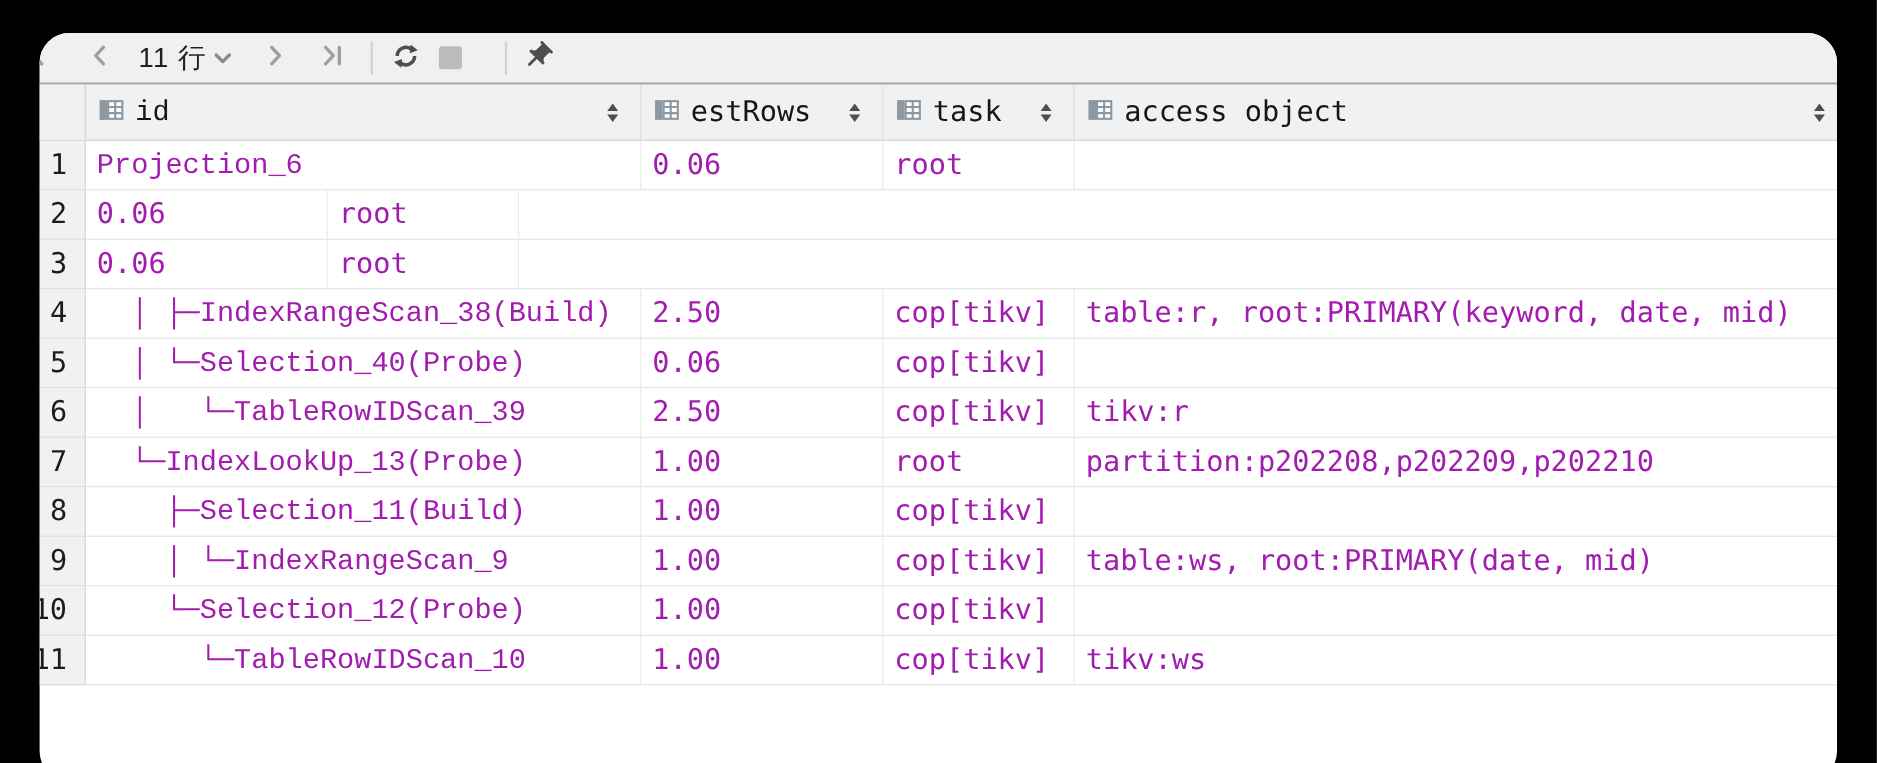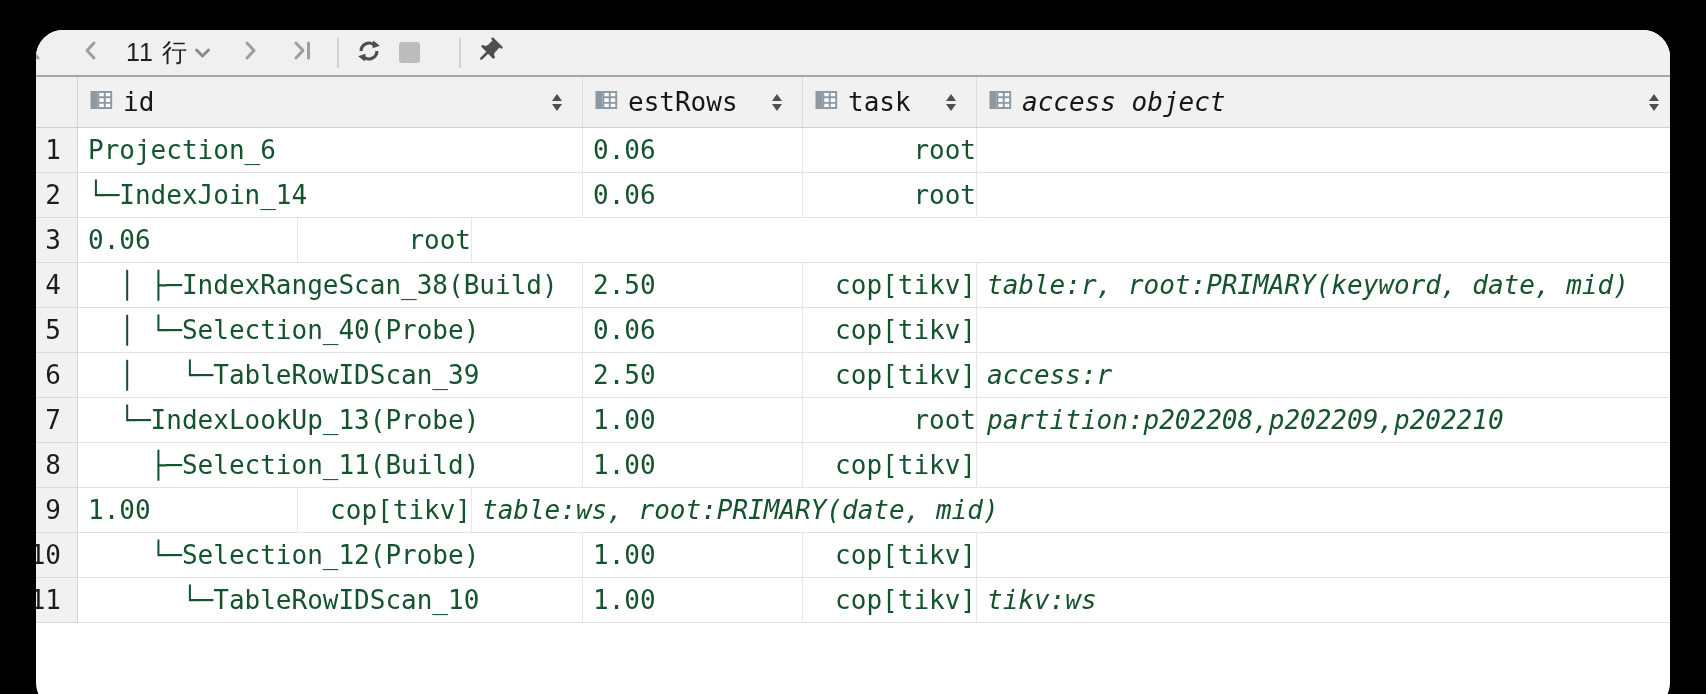--- a/index.html
+++ b/index.html
@@ -43,38 +43,38 @@
     display:flex; align-items:center; padding-left:11px;
     border-right:1px solid #dcdcdc; overflow:hidden;
   }
   .h-cell:last-child { border-right:none; }
   .h-label { margin-left:10px; font-size:26px; color:#161616; white-space:pre; }
   .sort-widget { margin-left:auto; margin-right:20px; display:flex; flex-direction:column; align-items:center; }
   .w-acc .sort-widget { margin-right:11px; }
   .tri-up { width:0; height:0; border-left:5.5px solid transparent; border-right:5.5px solid transparent; border-bottom:7px solid #4f4f4f; }
   .tri-down { width:0; height:0; margin-top:3px; border-left:5.5px solid transparent; border-right:5.5px solid transparent; border-top:7px solid #4f4f4f; }
 
-  .w-id   { width:505px; }
+  .w-id   { width:505px;font-family:Liberation Mono, monospace; }
   .w-est  { width:220px;align-items:center; }
-  .w-task { width:174px;justify-content:flex-end; }
-  .w-acc  { flex:1;font-style:italic; }
+  .w-task { width:174px; }
+  .w-acc  { flex:1; }
 
   .grid-body {}
   .row { display:flex; height:45px; }
   .g-cell {
     width:42px; background:#f1f1f1; border-right:1px solid #d2d2d2; border-bottom:1px solid #d9d9d9;
     display:flex; align-items:center; justify-content:flex-end; padding-right:16px;
     font-size:26px; color:#1c1c1c; overflow:hidden;
   }
   .cell {
     border-right:1px solid #e8e8e8; border-bottom:1px solid #e2e2e2;
     display:flex; align-items:center; padding-left:10px; overflow:hidden;
   }
   .cell.w-acc { border-right:none; }
-  .cell-text { font-size:26px; color:#14532d; white-space:pre; }
+  .cell-text { font-size:26px; color:#a21caf; white-space:pre; }
 </style>
 </head>
 <body>
 
 <div class="window">
 
   <div class="toolbar">
     <div class="tb-btn first-btn">
       <span>
         <svg width="22" height="25" viewBox="0 0 22 25">
@@ -207,23 +207,20 @@
         </div>
         <div class="cell w-task">
           <span class="cell-text">root</span>
         </div>
         <div class="cell w-acc">
           <span class="cell-text"></span>
         </div>
       </div>
       <div class="row">
     <div class="g-cell">2</div>
-  <div class="cell w-id">
-          <span class="cell-text">└─IndexJoin_14</span>
-        </div>
         <div class="cell w-est">
           <span class="cell-text">0.06</span>
         </div>
         <div class="cell w-task">
           <span class="cell-text">root</span>
         </div>
         <div class="cell w-acc">
           <span class="cell-text"></span>
         </div>
       </div>
@@ -274,21 +271,21 @@
   <div class="cell w-id">
           <span class="cell-text">  │   └─TableRowIDScan_39</span>
         </div>
         <div class="cell w-est">
           <span class="cell-text">2.50</span>
         </div>
         <div class="cell w-task">
           <span class="cell-text">cop[tikv]</span>
         </div>
         <div class="cell w-acc">
-          <span class="cell-text">access:r</span>
+          <span class="cell-text">tikv:r</span>
         </div>
       </div>
       <div class="row">
     <div class="g-cell">7</div>
   <div class="cell w-id">
           <span class="cell-text">  └─IndexLookUp_13(Probe)</span>
         </div>
         <div class="cell w-est">
           <span class="cell-text">1.00</span>
         </div>
@@ -309,20 +306,23 @@
         </div>
         <div class="cell w-task">
           <span class="cell-text">cop[tikv]</span>
         </div>
         <div class="cell w-acc">
           <span class="cell-text"></span>
         </div>
       </div>
       <div class="row">
     <div class="g-cell">9</div>
+  <div class="cell w-id">
+          <span class="cell-text">    │ └─IndexRangeScan_9</span>
+        </div>
         <div class="cell w-est">
           <span class="cell-text">1.00</span>
         </div>
         <div class="cell w-task">
           <span class="cell-text">cop[tikv]</span>
         </div>
         <div class="cell w-acc">
           <span class="cell-text">table:ws, root:PRIMARY(date, mid)</span>
         </div>
       </div>

